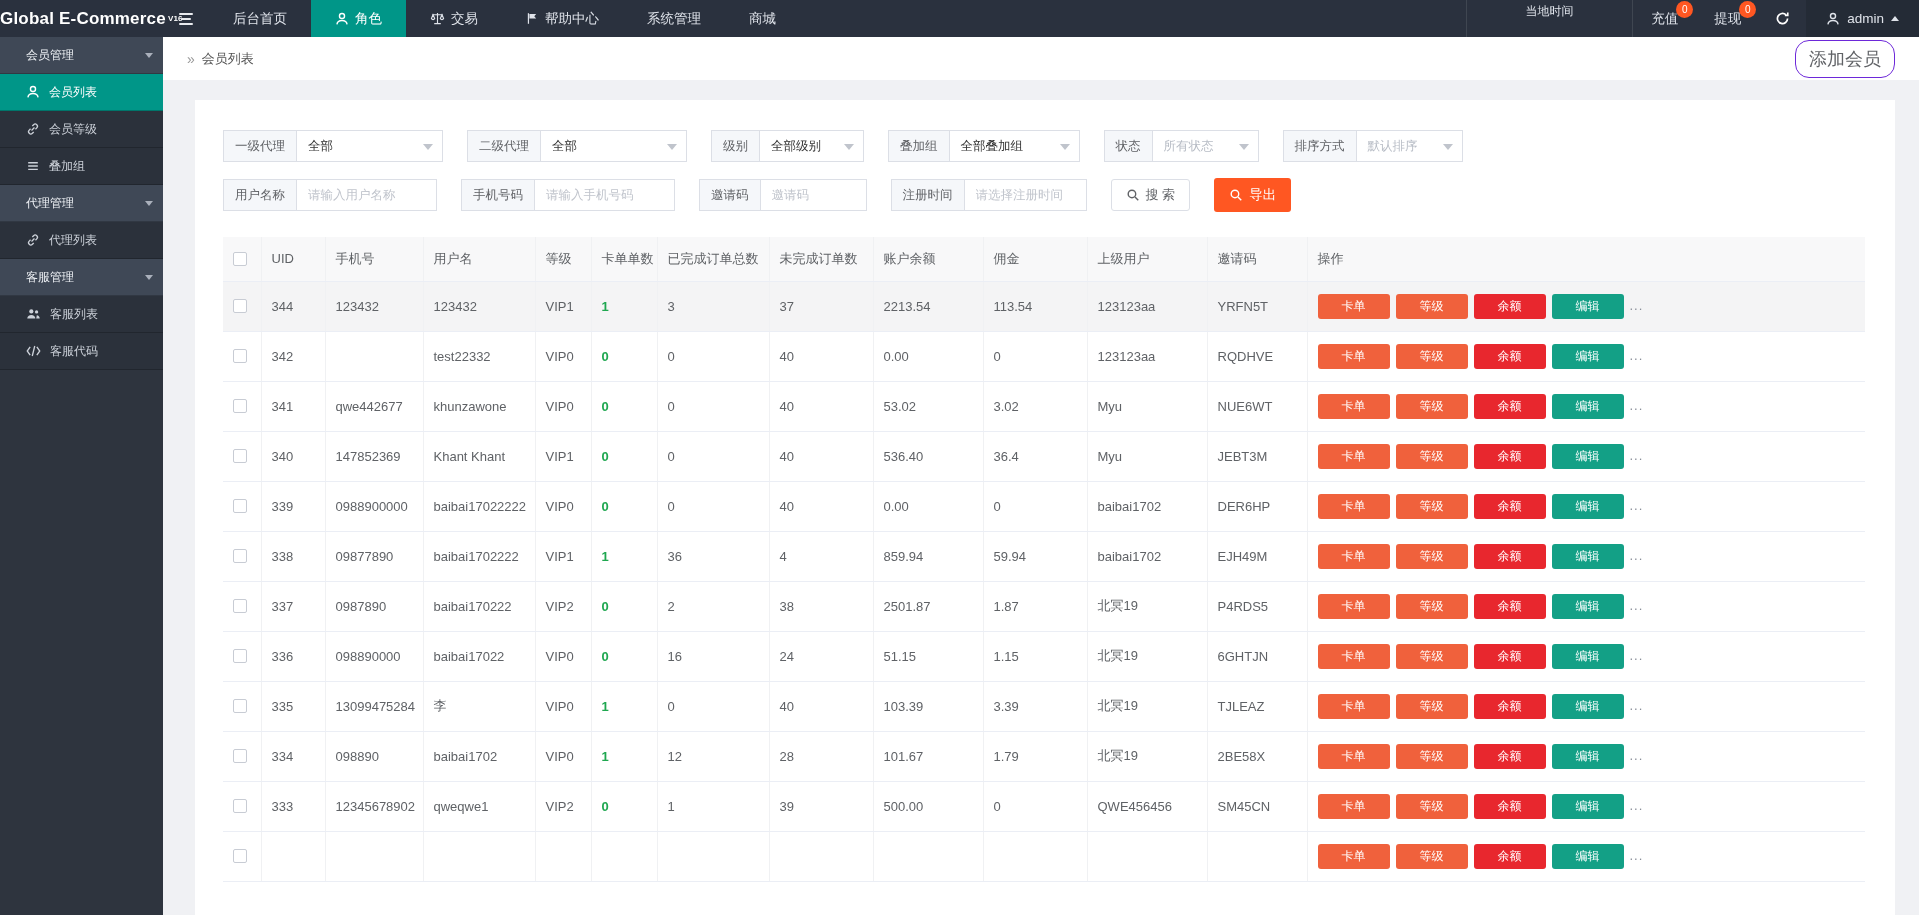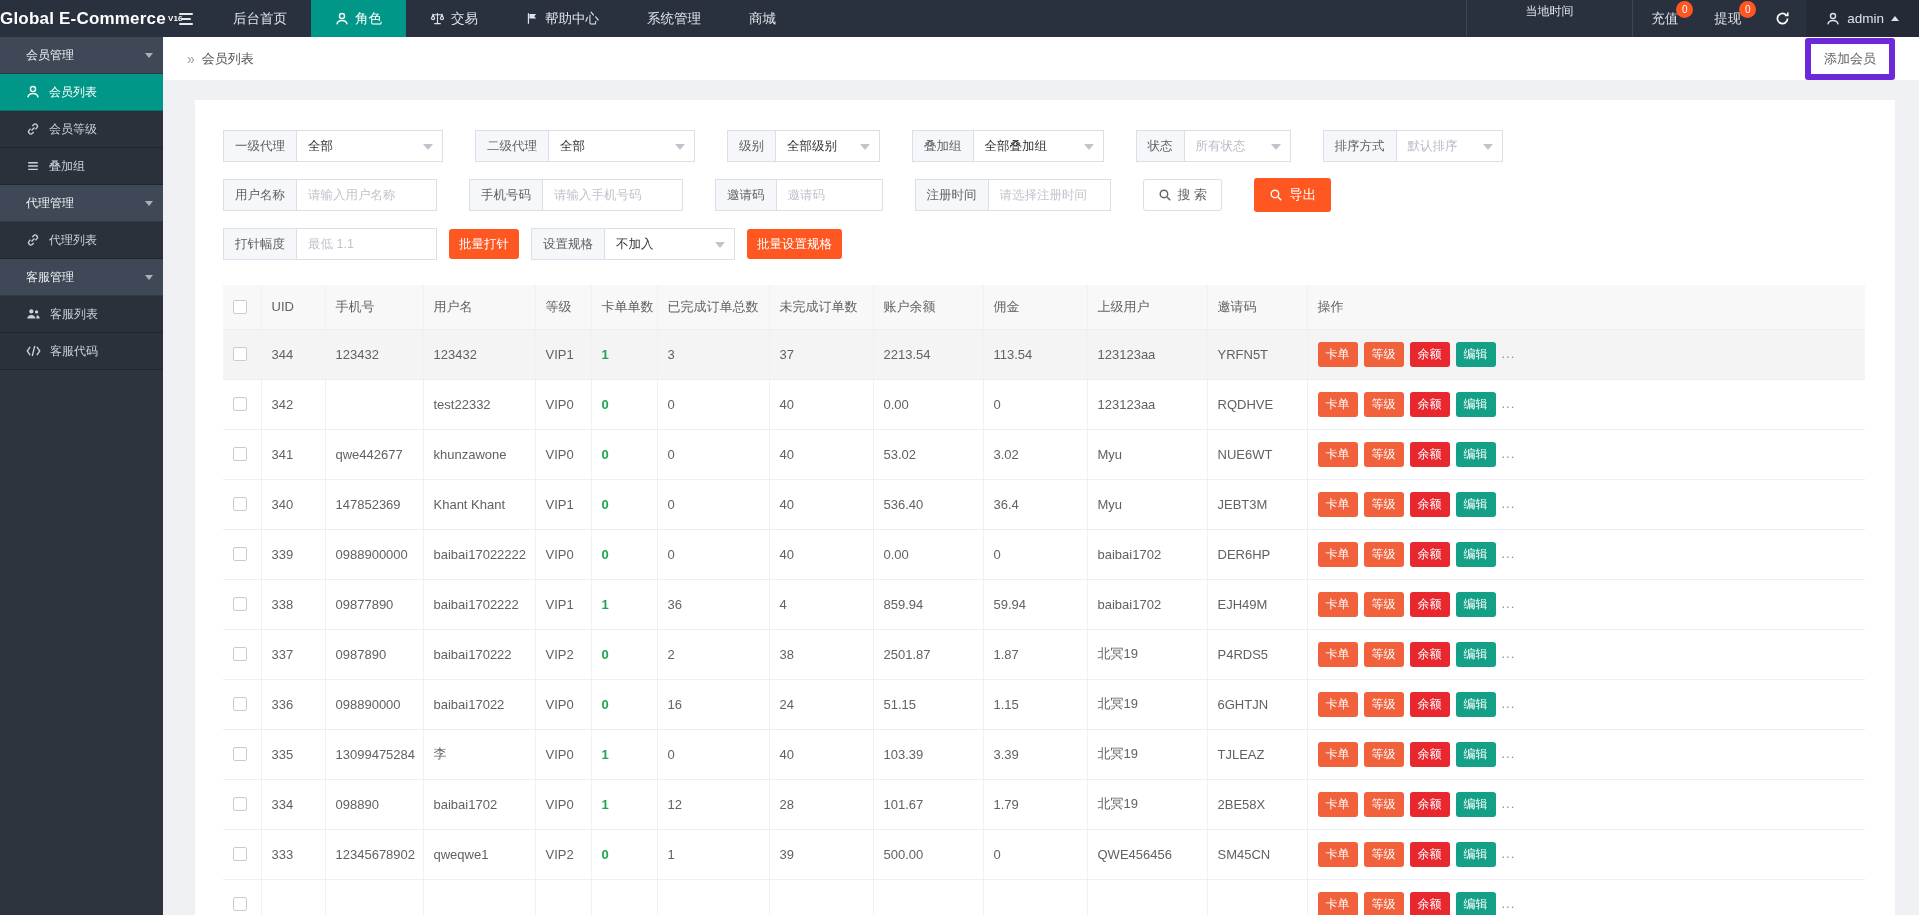--- a/index.html
+++ b/index.html
@@ -35,26 +35,26 @@
                border-bottom:1px solid rgba(0,0,0,.22); padding:0 10px 0 26px; }
   .menu-item.group { background:#3f4856; color:#eef1f5; justify-content:space-between; }
   .menu-item.child { background:#2b313b; color:#ccd1d9; gap:9px; }
   .menu-item.child.active { background:var(--accent); color:#fff; }
   .menu-item .icon { display:flex; }
 
   main { flex:1; min-width:0; }
   .breadcrumb-bar { height:43px; background:#fff; display:flex; align-items:center; justify-content:space-between; padding:0 24px; }
   .bc { font-size:13px; color:#555; display:flex; align-items:center; gap:7px; }
   .bc .arrow { color:#999; font-size:14px; }
-  .add-btn { background:#fff; border:6px solid #6d28d9; border-radius:3px; color:#606266; font-size:13px; padding:6px 13px; cursor:pointer; }
+  .add-btn { background:#fff; border:1px solid #6d28d9; border-radius:14px; color:#606266; font-size:18px; padding:6px 13px; cursor:pointer; }
 
   .card { margin:20px 24px 0 32px; background:#fff; padding:30px 30px 0 28px; height:100%; }
 
   
-  .filter-row { display:flex; align-items:center; margin-bottom:16px; gap:32px; }
+  .filter-row { display:flex; align-items:center; margin-bottom:16px; gap:24px; }
   .filter-row.r3 { gap:12px; }
   .fgroup { display:inline-flex; align-items:stretch; height:32px; }
   .flabel { display:flex; align-items:center; padding:0 11px; background:#f5f7fa; border:1px solid #dcdfe6;
             color:#606266; font-size:12.5px; white-space:nowrap; }
   .fselect { position:relative; display:flex; align-items:center; border:1px solid #dcdfe6; border-left:none;
              background:#fff; padding:0 10px 0 11px; font-size:12.5px; color:#333; cursor:pointer; }
   .fselect.muted { color:#b7bcc5; }
   .fselect .caret { position:absolute; right:9px; top:13px; width:0; height:0;
                     border-left:5px solid transparent; border-right:5px solid transparent; border-top:6px solid #c0c4cc; }
   .finput { border:1px solid #dcdfe6; border-left:none; background:#fff; padding:0 11px; font-size:12.5px; color:#333;
@@ -68,21 +68,21 @@
   
   table { width:100%; border-collapse:collapse; margin-top:25px; table-layout:fixed; }
   th { background:#f8f8f9; height:44px; font-weight:normal; color:#5f6266; font-size:13px; text-align:left;
        padding-left:10px; border-bottom:1px solid #ebeef5; border-right:1px solid #f0f1f3; }
   td { height:50px; font-size:13px; color:#5f6266; padding-left:10px;
        border-bottom:1px solid #ebeef5; border-right:1px solid #f0f1f3; background:#fff; }
   th:last-child, td:last-child { border-right:none; }
   tbody tr.hl td { background:#f4f4f5; }
   td.green { color:var(--green); font-weight:bold; }
   .checkbox { width:14px; height:14px; border:1px solid #c8ccd4; border-radius:2px; background:#fff; cursor:pointer; }
-  .abtn { display:inline-block; padding:4px 8px; border-radius:3px; color:#fff; font-size:12px; margin-right:6px; cursor:pointer; white-space:nowrap; }
+  .abtn { display:inline-block; padding:4px 24px; border-radius:3px; color:#fff; font-size:12px; margin-right:6px; cursor:pointer; white-space:nowrap; }
   .abtn.a0, .abtn.a1 { background:var(--action_orange); }
   .abtn.a2 { background:var(--action_red); }
   .abtn.a3 { background:var(--action_teal); }
   .more { color:#8a8f99; letter-spacing:1px; cursor:pointer; }
   .chev-down { width:0;height:0;border-left:4px solid transparent;border-right:4px solid transparent;border-top:5px solid #aab0bb; }
   .chev-up { width:0;height:0;border-left:4px solid transparent;border-right:4px solid transparent;border-bottom:5px solid #dfe3ea; }
 </style>
 </head>
 <body>
 
@@ -324,35 +324,20 @@
             <span class="icon">
               <svg width="14" height="14" viewBox="0 0 16 16" fill="none" stroke="currentColor" stroke-width="1.6">
                 <circle cx="6.8" cy="6.8" r="4.3"></circle>
                 <path d="M10.3 10.3L14 14"></path>
               </svg>
             </span>
             <span>导出</span>
           </button>
         </div>
 
-      <div class="filter-row r3">
-        <div class="fgroup">
-          <span class="flabel">打针幅度</span>
-          <input class="finput" style="width: 140px;" placeholder="最低 1.1">
-        </div>
-        <button class="btn batch">批量打针</button>
-        <div class="fgroup">
-          <span class="flabel">设置规格</span>
-          <span class="fselect" style="width:130px">
-            <span>不加入</span>
-            <i class="caret"></i>
-          </span>
-        </div>
-        <button class="btn batch">批量设置规格</button>
-      </div>
 
       <table id="data-table">
         <colgroup>
           <col style="width:38px">
             <col style="width:64px">
             <col style="width:98px">
             <col style="width:112px">
           <col style="width:56px">
             <col style="width:66px">
             <col style="width:112px">

